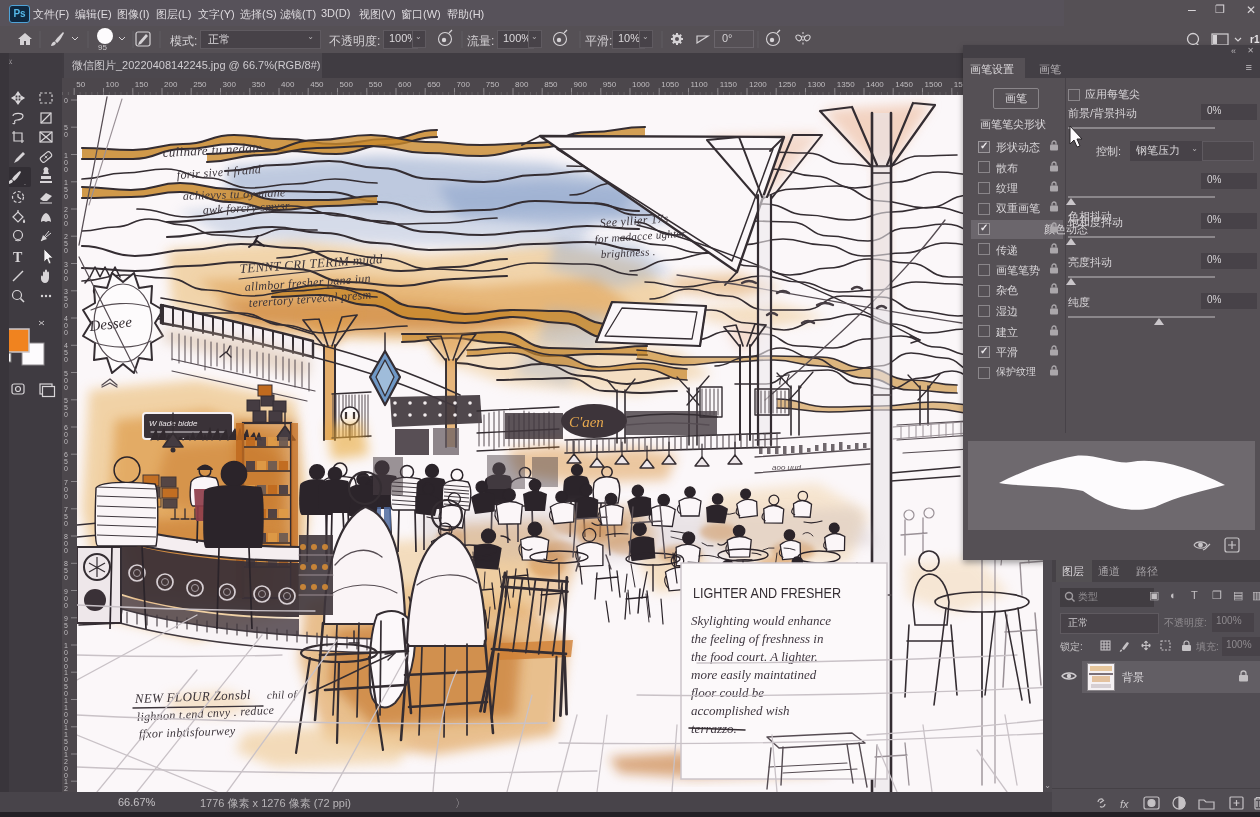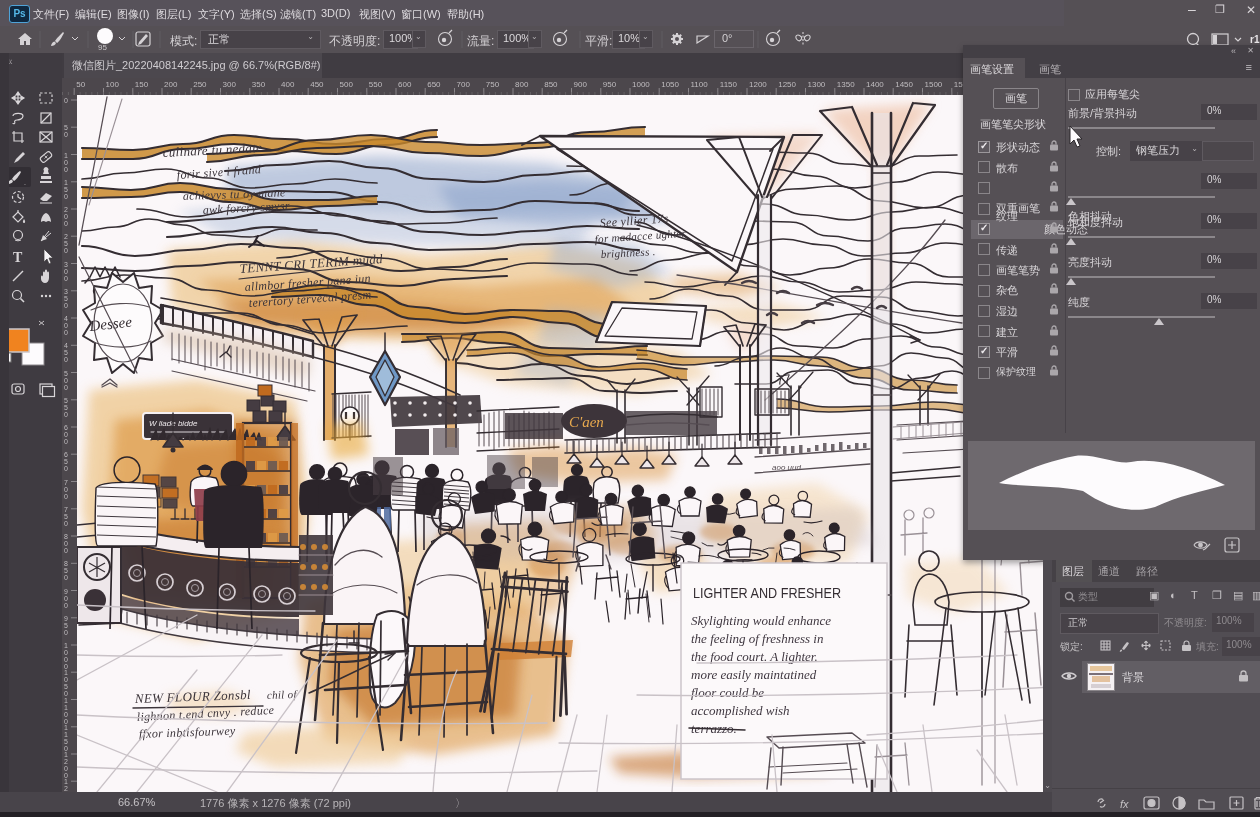--- a/index.html
+++ b/index.html
@@ -1466,21 +1466,21 @@
       <rect x="1" y="4.5" width="8" height="6" rx="1" fill="#aba7ab"></rect>
       <path d="M3,4.5 v-1.5 a2,2 0 0 1 4,0 v1.5" stroke="#aba7ab" fill="none" stroke-width="1.3"></path>
     </svg>
     <div class="chk" style="left:15px;top:116px;"></div>
     <div style="position:absolute;left:33px;top:116px;color:#d8d5d8;font-size:11px;text-align:right;">散布</div>
     <svg style="position:absolute;left:86px;top:116px" width="10" height="11">
       <rect x="1" y="4.5" width="8" height="6" rx="1" fill="#aba7ab"></rect>
       <path d="M3,4.5 v-1.5 a2,2 0 0 1 4,0 v1.5" stroke="#aba7ab" fill="none" stroke-width="1.3"></path>
     </svg>
     <div class="chk" style="left:15px;top:137px;"></div>
-    <div style="position:absolute;left:33px;top:136px;color:#d8d5d8;font-size:11px;margin-top:28px;">纹理</div>
+    <div style="position:absolute;left:33px;top:136px;color:#d8d5d8;font-size:11px;">纹理</div>
     <svg style="position:absolute;left:86px;top:136px" width="10" height="11">
       <rect x="1" y="4.5" width="8" height="6" rx="1" fill="#aba7ab"></rect>
       <path d="M3,4.5 v-1.5 a2,2 0 0 1 4,0 v1.5" stroke="#aba7ab" fill="none" stroke-width="1.3"></path>
     </svg>
     <div class="chk" style="left:15px;top:158px;"></div>
     <div style="position:absolute;left:33px;top:156px;color:#d8d5d8;font-size:11px;">双重画笔</div>
     <svg style="position:absolute;left:86px;top:156px" width="10" height="11">
       <rect x="1" y="4.5" width="8" height="6" rx="1" fill="#aba7ab"></rect>
       <path d="M3,4.5 v-1.5 a2,2 0 0 1 4,0 v1.5" stroke="#aba7ab" fill="none" stroke-width="1.3"></path>
     </svg>

